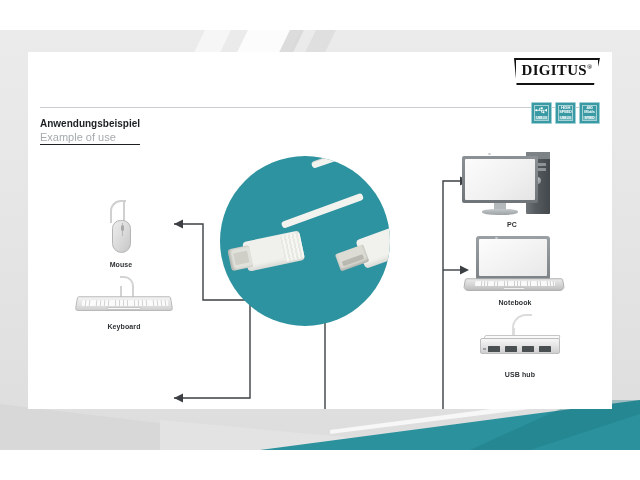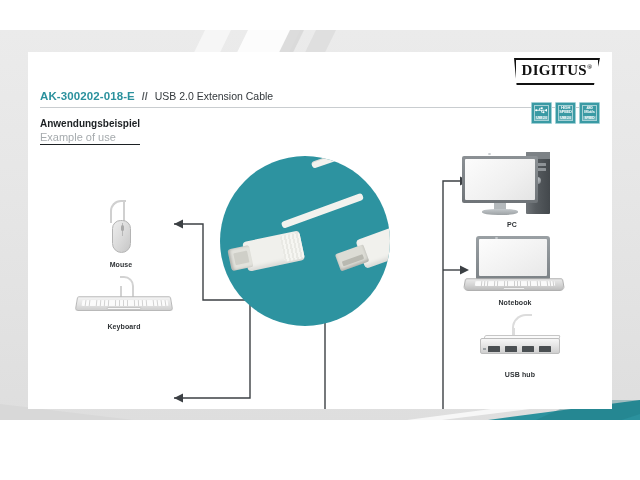--- a/index.html
+++ b/index.html
@@ -10,21 +10,21 @@
     height: 480px;
     overflow: hidden;
     background: #ffffff;
     font-family: "Liberation Sans", sans-serif;
   }
 
   
   #slide {
     position: relative;
     width: 640px;
-    height: 420px;
+    height: 480px;
     background: #ffffff;
     overflow: hidden;
   }
 
   
   .band-top {
     position: absolute;
     left: 0; top: 0;
     width: 640px; height: 30px;
     background: #ffffff;
@@ -582,25 +582,20 @@
 
   <div class="band-bottom"></div>
 
   <div id="sheet">
 
     <div id="logo">
       <div class="logo-shape"></div>
       <div class="logo-text"><span>DIGITUS</span><sup>®</sup></div>
     </div>
 
-    <div id="title-row">
-      <span id="sku">AK-300202-018-E</span>
-      <span id="slashes">//</span>
-      <span id="product-name">USB 2.0 Extension Cable</span>
-    </div>
     <div id="title-rule"></div>
 
     <div id="section-de">Anwendungsbeispiel</div>
     <div id="section-en">Example of use</div>
 
     <div id="badges">
       <div class="badge">
         <div class="badge-inner">
           <svg class="usb-trident" viewBox="0 0 26 16">
             <path d="M2 8h17" stroke="#ffffff" stroke-width="1.8" fill="none"></path>

